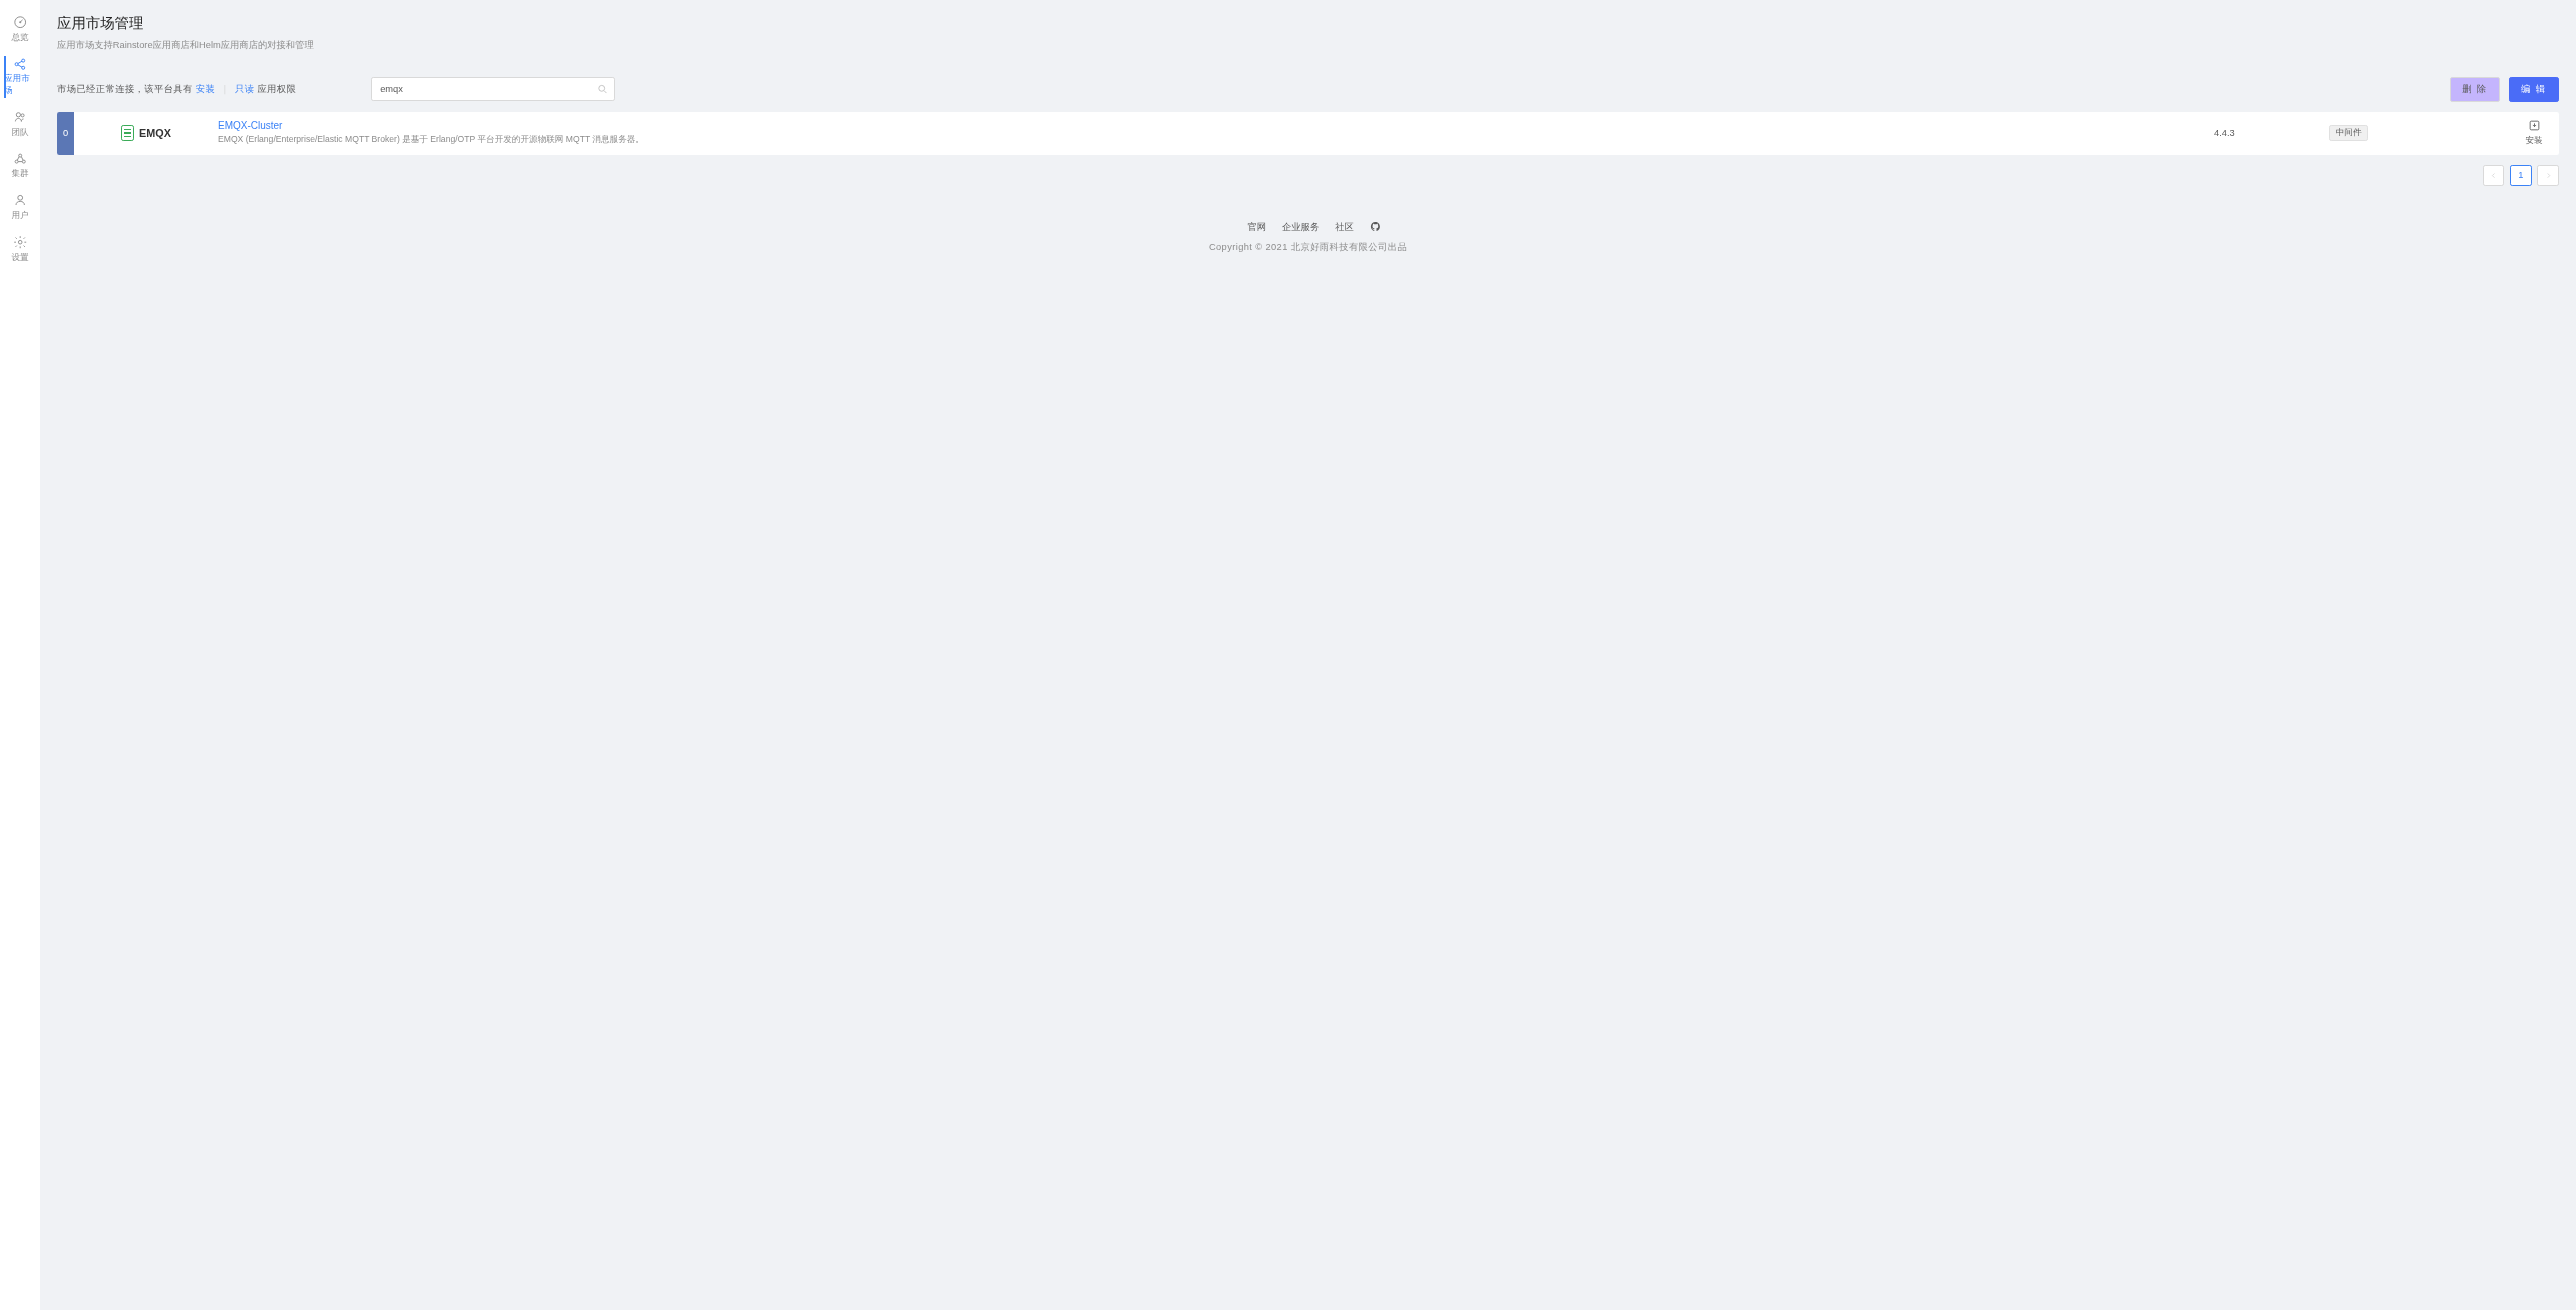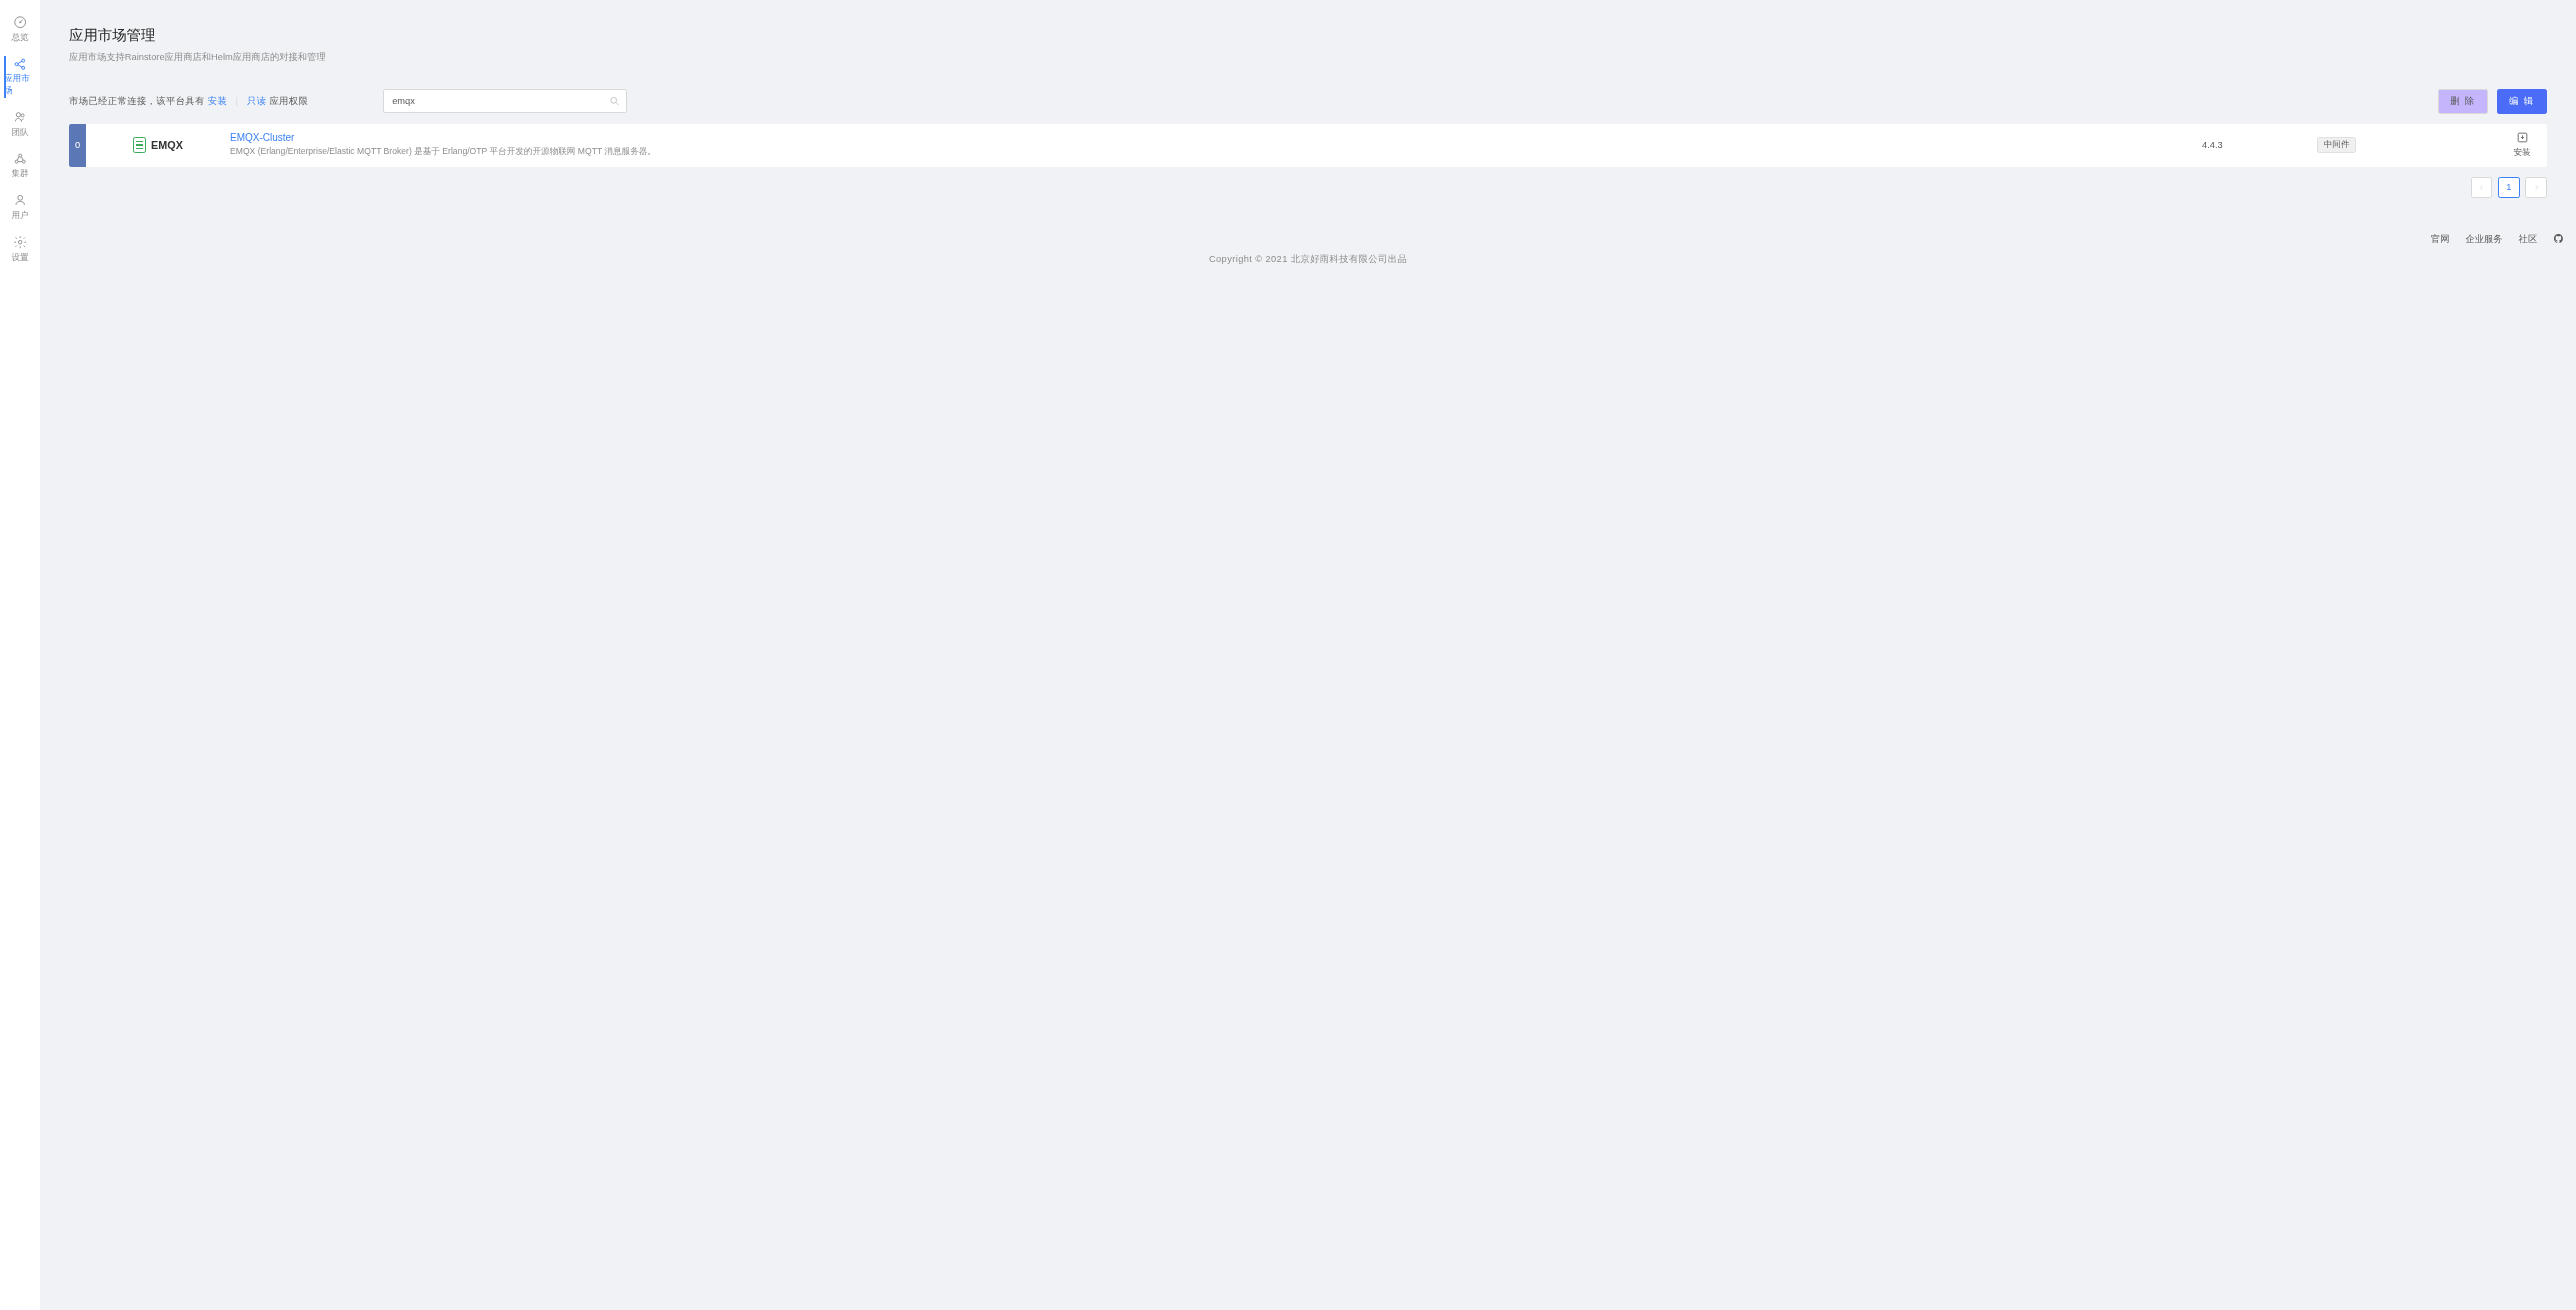--- a/index.html
+++ b/index.html
@@ -36,21 +36,21 @@
     content: "";
     position: absolute;
     left: 0;
     top: 5.7px;
     bottom: 5.7px;
     width: 2.2px;
     background: #3b82f6;
   }
   .nav-icon { width: 14.4px; height: 14.4px; display:flex; align-items:center; justify-content:center; }
   .nav-label { font-size: 8.6px; margin-top: 2.2px; }
-  .main { flex: 1; padding: 12px; }
+  .main { flex: 1; padding: 0; }
   .page-header { padding: 14.4px 17px 11.5px 17px; }
   .page-title { font-size: 14.4px; font-weight: 500; color: #262626; }
   .page-desc { font-size: 9.3px; color: #8c8c8c; margin-top: 5.7px; }
   .tabs-row { display:flex; gap: 11.5px; padding: 0 17px; align-items:center; }
   .tab {
     background:#fff;
     border:0.7px solid #e8e8e8;
     padding: 6.5px 11.5px;
     font-size: 9.3px;
     display:flex;
@@ -200,21 +200,21 @@
     color:#595959;
   }
   .page-btn.active { border-color:#3b82f6; color:#3b82f6; }
   .page-btn.disabled { color:#d0d0d0; cursor:not-allowed; }
   .footer {
     text-align:center;
     padding: 24.4px 0;
     color:#8c8c8c;
     font-size:9.3px;
   }
-  .footer-links { display:flex; justify-content:flex-end; gap:16px; margin-bottom:7.2px;margin-left:12px; }
+  .footer-links { display:flex; justify-content:center; gap:16px; margin-bottom:7.2px;margin-left:12px; }
   .footer-links a { color:#595959; text-decoration:none; cursor:pointer; }
   .copyright { letter-spacing:0.4px; }
   svg { display:block; }
 </style>
 </head>
 <body>
 
 <div class="app">
   <aside class="sidebar">
     <div class="nav-item">

